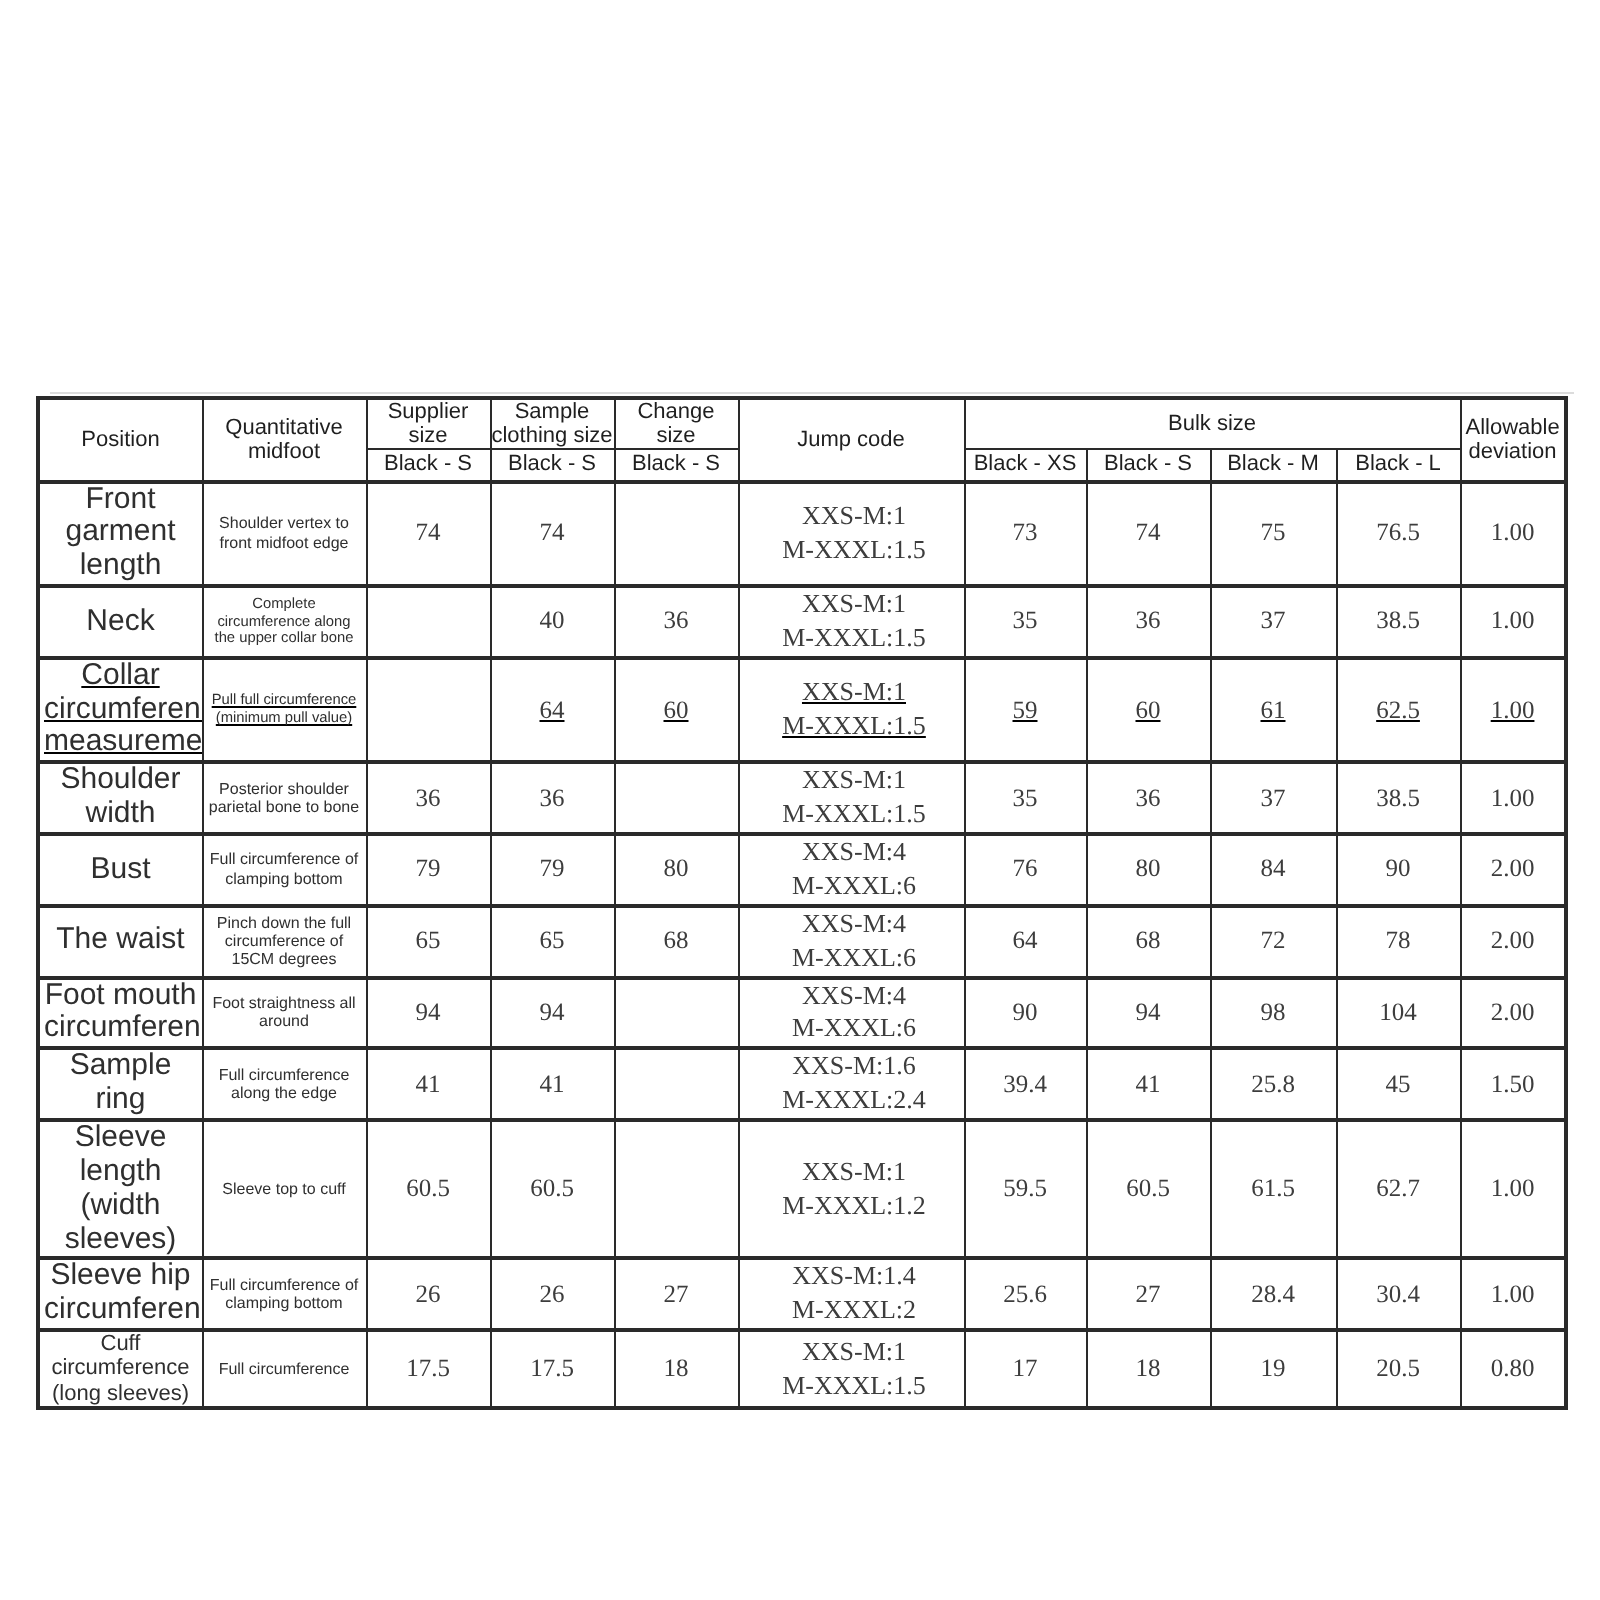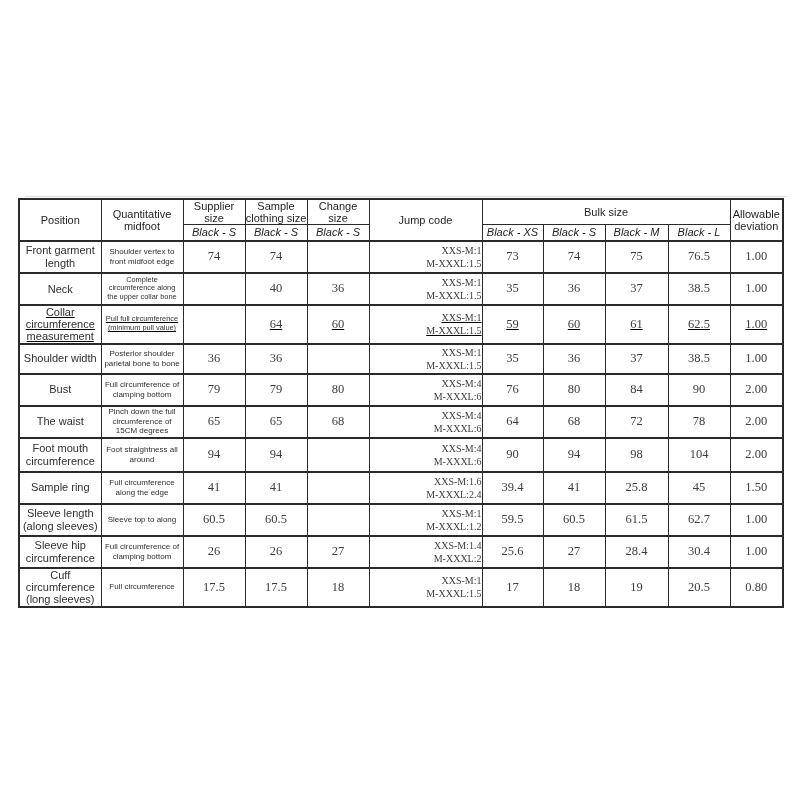--- a/index.html
+++ b/index.html
@@ -23,42 +23,42 @@
     text-align: center; vertical-align: middle;
     color: #2f2f2f; overflow: hidden;
   }
   table.size-chart { border: 2px solid #2a2a2a; }
 
   
   tr.h1 td, tr.h2 td { font-size: 11px; line-height: 1.1; color: #1f1f1f; }
   tr.h1 { height: 24px; }
   tr.h2 { height: 16px; }
   tr.h1 td { border-bottom-width: 1px; }
-  tr.h2 td { border-top-width: 1px; font-style: italic; }
+  tr.h2 td { border-top-width: 1px; }
   td.rowspan2 { border-top-width: 2px !important; border-bottom-width: 2px !important; text-align: center; }
 
   
   tr.r  { height: 32px; }
   tr.r3 { height: 36px; text-decoration: underline; }
   tr.r4 { height: 30px; }
   tr.r7 { height: 34px; }
 
-  td.pos { font-size: 11px; line-height: 1.12; padding: 0 2px; }
+  td.pos { font-size: 15px; line-height: 1.12; padding: 0 2px; }
   td.pos.sm { font-size: 11px; }
   td.met { font-size: 8px; line-height: 1.18; padding: 0 2px; }
   td.met.xs { font-size: 7.4px; margin-left: 48px; }
 
   td.num, td.dev {
     font-family: "Liberation Serif", serif;
     font-size: 12.5px; color: #3d3d3d;
   }
   td.jump {
     font-family: "Liberation Serif", serif;
-    font-size: 10px; color: #3d3d3d;
-    text-align: right; padding-left: 3px; line-height: 1.3;
+    font-size: 13px; color: #3d3d3d;
+    text-align: center; padding-left: 3px; line-height: 1.3;
   }
   td.jump div { white-space: nowrap; }
 </style>
 </head>
 <body>
 
 <div id="top-line" class="page-line"></div>
 <div id="bottom-line" class="page-line"></div>
 
 <table class="size-chart">
@@ -227,22 +227,22 @@
       <div>M-XXXL:2.4</div>
     </td>
     <td class="num">39.4</td>
     <td class="num">41</td>
     <td class="num">25.8</td>
     <td class="num">45</td>
     <td class="dev">1.50</td>
   </tr>
 
   <tr class="r">
-    <td class="pos">Sleeve length (along sleeves)</td>
-    <td class="met">Sleeve top to along</td>
+    <td class="pos">Sleeve length (width sleeves)</td>
+    <td class="met">Sleeve top to cuff</td>
     <td class="num">60.5</td>
     <td class="num">60.5</td>
     <td class="num"></td>
     <td class="jump">
       <div>XXS-M:1</div>
       <div>M-XXXL:1.2</div>
     </td>
     <td class="num">59.5</td>
     <td class="num">60.5</td>
     <td class="num">61.5</td>

